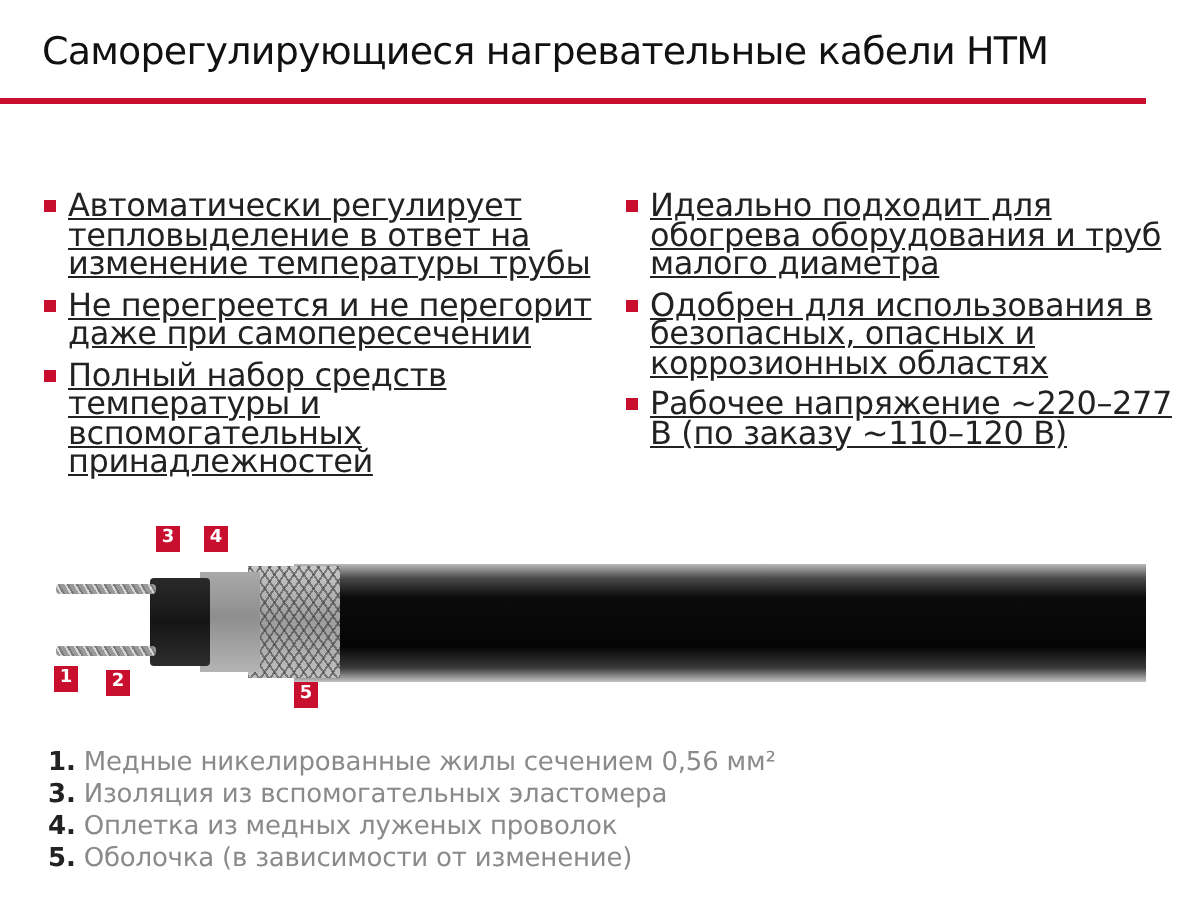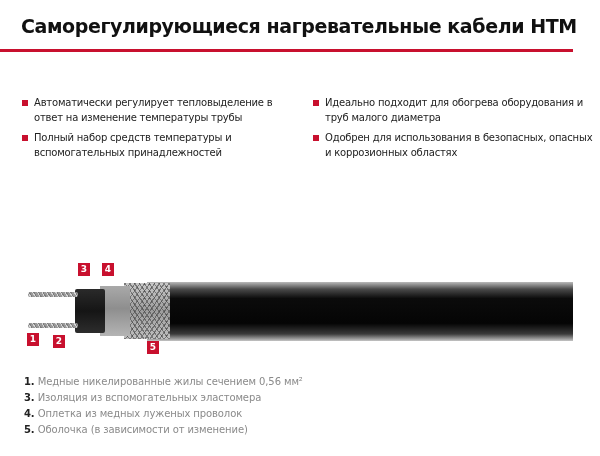--- a/index.html
+++ b/index.html
@@ -1,62 +1,64 @@
 <!DOCTYPE html>
 <html><head>
 <meta charset="utf-8">
 <style>
   * { margin: 0; padding: 0; box-sizing: border-box; }
   html, body { width: 600px; height: 456px; background: #ffffff; overflow: hidden; }
   body { position: relative; font-family: "DejaVu Sans", sans-serif; color: #1a1a1a; }
 
-  .title { position: absolute; left: 21px; top: 15px; font-size: 19px; font-weight: bold; letter-spacing: -0.4px; color: #111; white-space: nowrap; }
+  .title { position: absolute; left: 21px; top: 15px; font-size: 19px; font-weight: normal; letter-spacing: -0.4px; color: #111; white-space: nowrap; }
   .red-rule { position: absolute; left: 0; top: 49px; width: 573px; height: 3px; background: #c8102e; }
 
   .features { position: absolute; top: 96px; list-style: none; }
   .features.left { left: 22px; width: 275px; }
   .features.right { left: 313px; width: 285px; }
-  .features li { position: relative; padding-left: 12px; font-size: 10px; line-height: 14.5px; color: #222; margin-bottom: 6px; letter-spacing: -0.2px; }
+  .features li { position: relative; padding-left: 12px; font-size: 16px; line-height: 14.5px; color: #222; margin-bottom: 6px; letter-spacing: -0.2px; text-decoration: underline; }
   .features li .bullet { position: absolute; left: 0; top: 4px; width: 6px; height: 6px; background: #c8102e; }
 
   .cable { position: absolute; left: 0; top: 255px; width: 600px; height: 100px; }
   .wire { position: absolute; left: 28px; width: 50px; height: 5px; border-radius: 2px;
     background: repeating-linear-gradient(60deg, #9a9a9a 0 2px, #d6d6d6 2px 3px, #7c7c7c 3px 4px); }
   .wire.top { top: 37px; }
   .wire.bottom { top: 68px; }
   .matrix { position: absolute; left: 75px; top: 34px; width: 30px; height: 44px; background: linear-gradient(#2a2a2a, #151515 50%, #2d2d2d); border-radius: 2px; }
   .insulation { position: absolute; left: 100px; top: 31px; width: 30px; height: 50px; background: linear-gradient(#a9a9a9, #8e8e8e 45%, #b4b4b4); }
   .braid { position: absolute; left: 124px; top: 28px; width: 46px; height: 56px;
     background:
       repeating-linear-gradient(55deg, rgba(60,60,60,0.55) 0 1px, transparent 1px 4px),
       repeating-linear-gradient(-55deg, rgba(60,60,60,0.55) 0 1px, transparent 1px 4px),
       linear-gradient(#c8c8c8, #9d9d9d 50%, #c0c0c0); }
   .jacket { position: absolute; left: 147px; top: 27px; width: 426px; height: 59px;
     background: linear-gradient(#b9b9b9 0%, #4a4a4a 12%, #0b0b0b 28%, #050505 70%, #3a3a3a 88%, #c4c4c4 100%); }
 
   .badge { position: absolute; width: 12px; height: 13px; background: #c8102e; color: #fff; font-size: 9px; font-weight: bold; text-align: center; line-height: 13px; }
 
   .legend { position: absolute; left: 24px; top: 374px; list-style: none; }
-  .legend li { font-size: 10px; line-height: 16px; color: #8a8a8a; white-space: nowrap; letter-spacing: -0.1px; }
+  .legend li { font-size: 13px; line-height: 16px; color: #8a8a8a; white-space: nowrap; letter-spacing: -0.1px; }
   .legend li .num { color: #222; font-weight: bold; }
 </style>
 </head>
 <body>
 
 <h1 class="title">Саморегулирующиеся нагревательные кабели HTM</h1>
 <div class="red-rule"></div>
 
 <ul class="features left">
   <li><span class="bullet"></span><span>Автоматически регулирует тепловыделение в ответ на изменение температуры трубы</span></li>
+  <li><span class="bullet"></span><span>Не перегреется и не перегорит даже при самопересечении</span></li>
   <li><span class="bullet"></span><span>Полный набор средств температуры и вспомогательных принадлежностей</span></li>
 </ul>
 
 <ul class="features right">
   <li><span class="bullet"></span><span>Идеально подходит для обогрева оборудования и труб малого диаметра</span></li>
   <li><span class="bullet"></span><span>Одобрен для использования в безопасных, опасных и коррозионных областях</span></li>
+  <li><span class="bullet"></span><span>Рабочее напряжение ~220–277 В (по заказу ~110–120 В)</span></li>
 </ul>
 
 <div class="cable">
   <div class="jacket"></div>
   <div class="braid"></div>
   <div class="insulation"></div>
   <div class="matrix"></div>
   <div class="wire top"></div>
   <div class="wire bottom"></div>
 </div>

